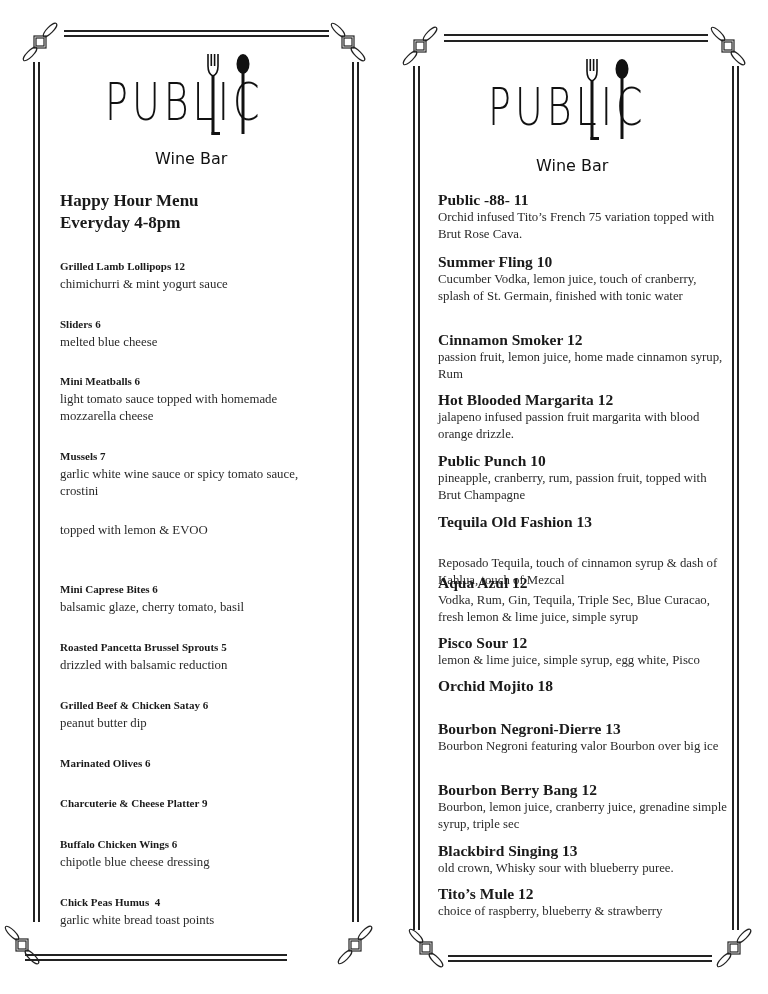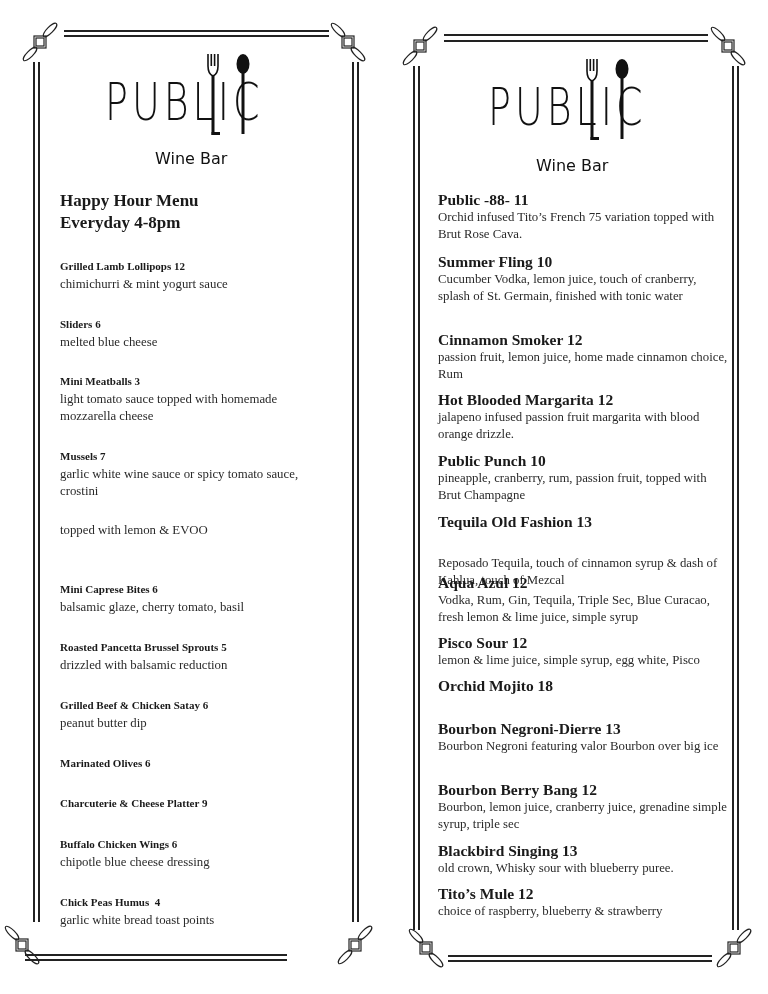--- a/index.html
+++ b/index.html
@@ -109,21 +109,21 @@
   <div class="left-items">
     <div class="litem" style="top:0px;">
         <div class="item-name">Grilled Lamb Lollipops 12</div>
         <div class="item-desc">chimichurri &amp; mint yogurt sauce</div>
       </div>
     <div class="litem" style="top:58px;">
         <div class="item-name">Sliders 6</div>
         <div class="item-desc">melted blue cheese</div>
       </div>
     <div class="litem" style="top:115px;width:260px;">
-        <div class="item-name">Mini Meatballs 3</div>
+        <div class="item-name">Mini Meatballs 6</div>
         <div class="item-desc">light tomato sauce topped  with homemade mozzarella cheese</div>
       </div>
     <div class="litem" style="top:190px;width:270px;">
         <div class="item-name">Mussels 7</div>
         <div class="item-desc">garlic white wine sauce or spicy tomato sauce, crostini</div>
       </div>
     <div class="litem" style="top:265px;">
         <div class="item-desc">topped with lemon &amp; EVOO</div>
       </div>
     <div class="litem" style="top:323px;">
@@ -225,21 +225,21 @@
   <div class="ritem" style="top:0px;">
       <div class="item-name">Public -88- 11</div>
       <div class="item-desc">Orchid infused Tito’s French 75 variation topped with Brut Rose Cava.</div>
     </div>
   <div class="ritem" style="top:62px;">
       <div class="item-name">Summer Fling 10</div>
       <div class="item-desc" style="width:280px;">Cucumber Vodka, lemon juice, touch of cranberry, splash of  St. Germain, finished with tonic water</div>
     </div>
   <div class="ritem" style="top:140px;">
       <div class="item-name">Cinnamon Smoker 12</div>
-      <div class="item-desc">passion fruit, lemon juice, home made cinnamon choice, Rum</div>
+      <div class="item-desc">passion fruit, lemon juice, home made cinnamon syrup, Rum</div>
     </div>
   <div class="ritem" style="top:200px;">
       <div class="item-name">Hot Blooded Margarita 12</div>
       <div class="item-desc" style="width:270px;">jalapeno infused passion fruit margarita with blood orange drizzle.</div>
     </div>
   <div class="ritem" style="top:261px;">
       <div class="item-name">Public Punch 10</div>
       <div class="item-desc" style="width:285px;">pineapple, cranberry, rum, passion fruit, topped with Brut Champagne</div>
     </div>
   <div class="ritem" style="top:322px;">

